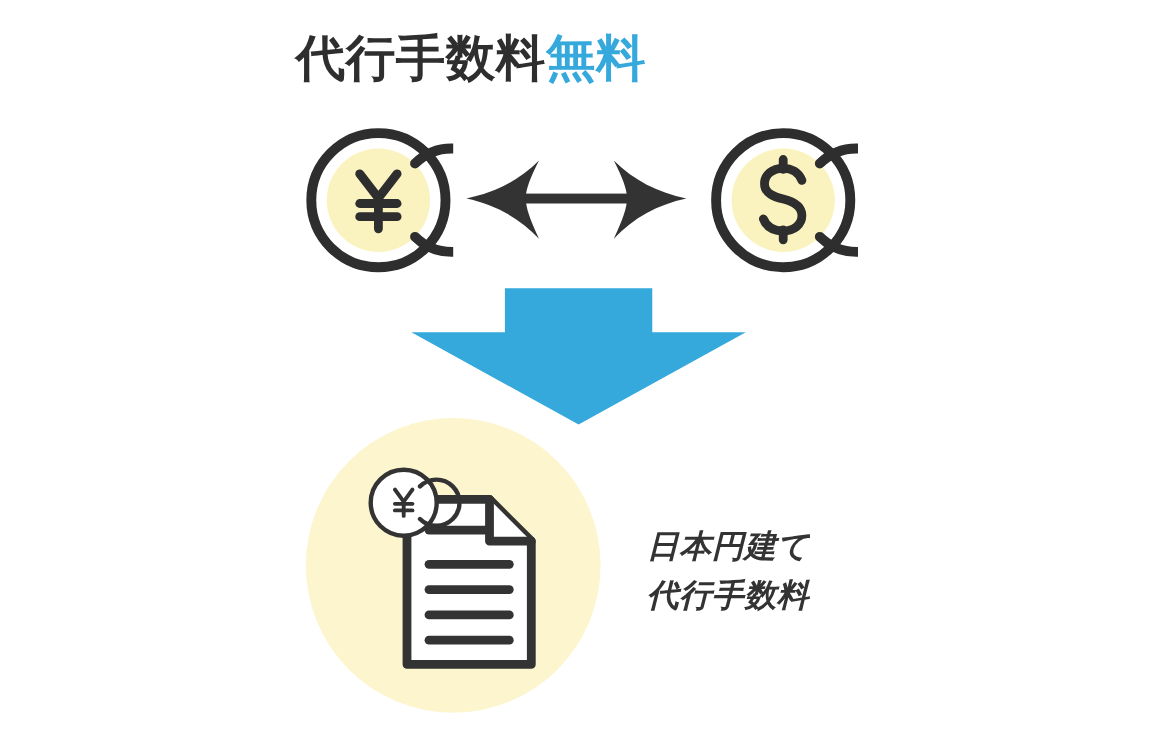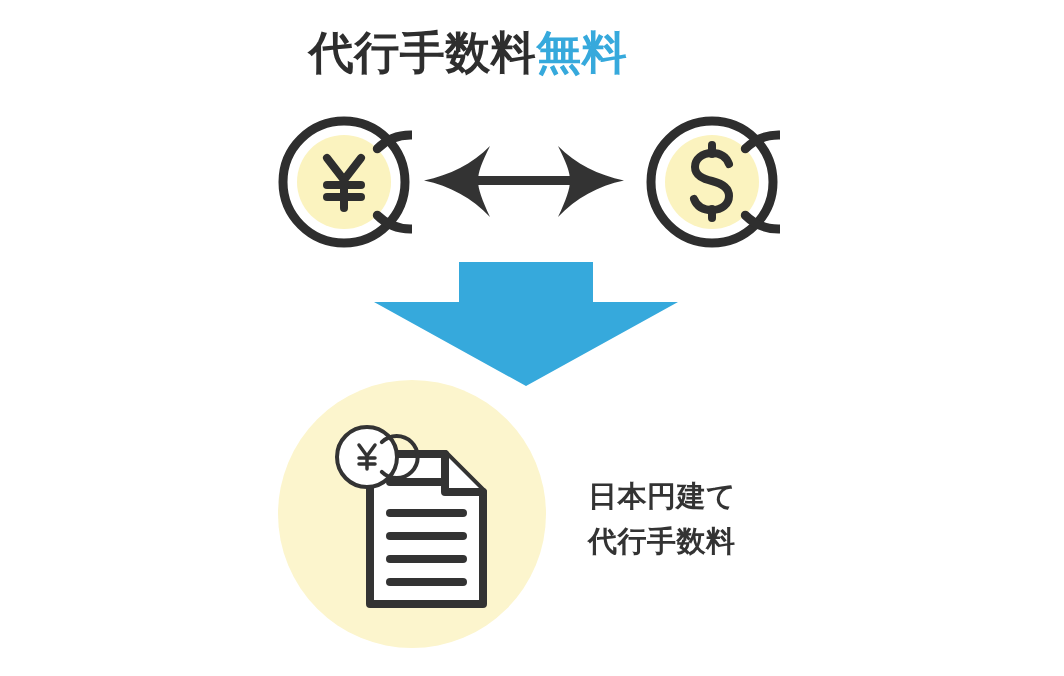--- a/index.html
+++ b/index.html
@@ -27,21 +27,20 @@
     left: 0;
     top: 26px;
     width: 856px;
     text-align: center;
     font-size: 45px;
     line-height: 54px;
     font-weight: 700;
     letter-spacing: 0.5px;
     white-space: nowrap;
     font-family: "DejaVu Sans", "Liberation Sans", sans-serif;
-    padding-left: 40px;
   }
   #headline .hl-dark { color: #2e2e2e; }
   #headline .hl-accent { color: #36a9dc; }
 
   
   .coin {
     position: absolute;
     width: 136px;
     height: 136px;
   }
@@ -88,20 +87,21 @@
     left: 588px;
     top: 474px;
     width: 300px;
     font-size: 29px;
     line-height: 45px;
     font-weight: 700;
     color: #333333;
     letter-spacing: 0.5px;
     white-space: nowrap;
     font-family: "DejaVu Sans", "Liberation Sans", sans-serif;
+    font-style: italic;
   }
   #caption .cap-line { display: block; }
 </style>
 </head>
 <body>
 
 <div id="stage">
 
   <div id="headline">
     <span class="hl-dark">代行手数料</span><span class="hl-accent">無料</span>

